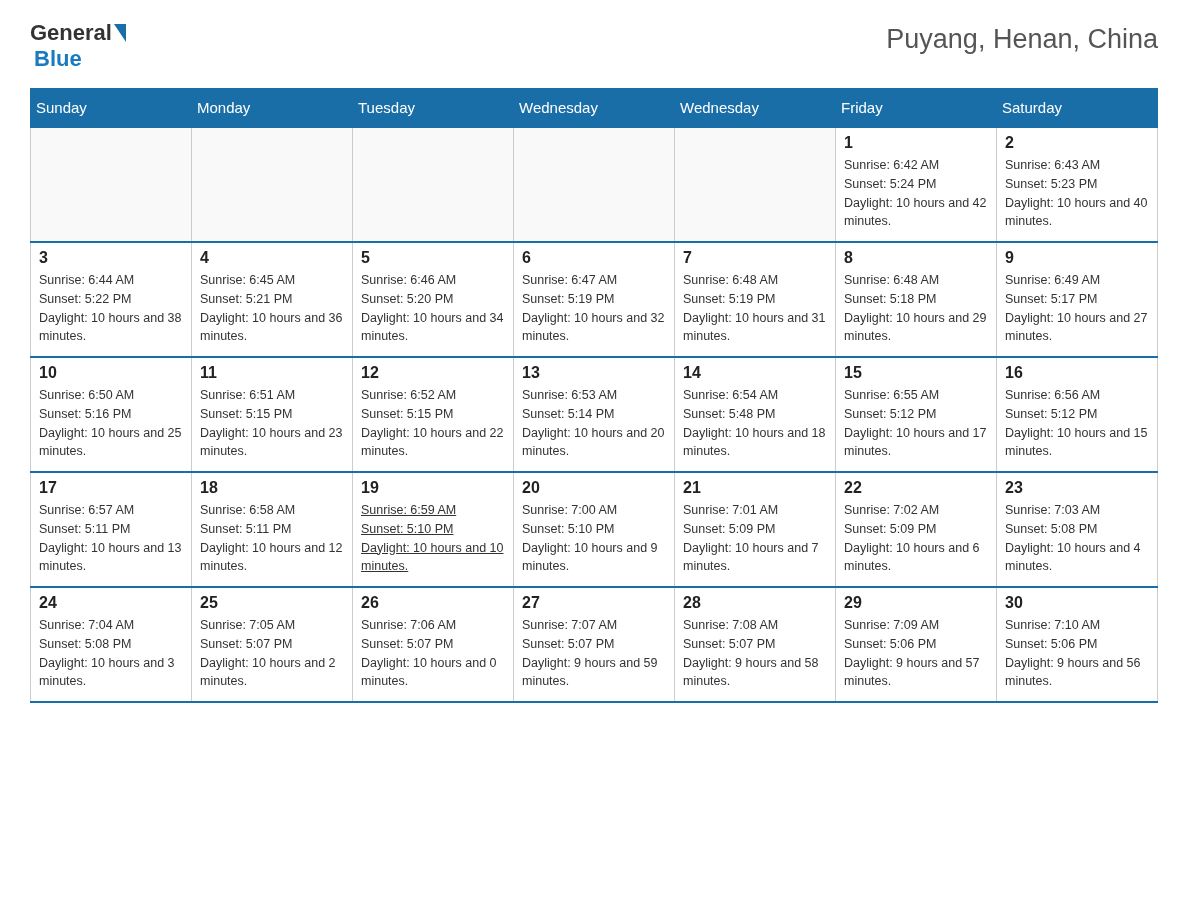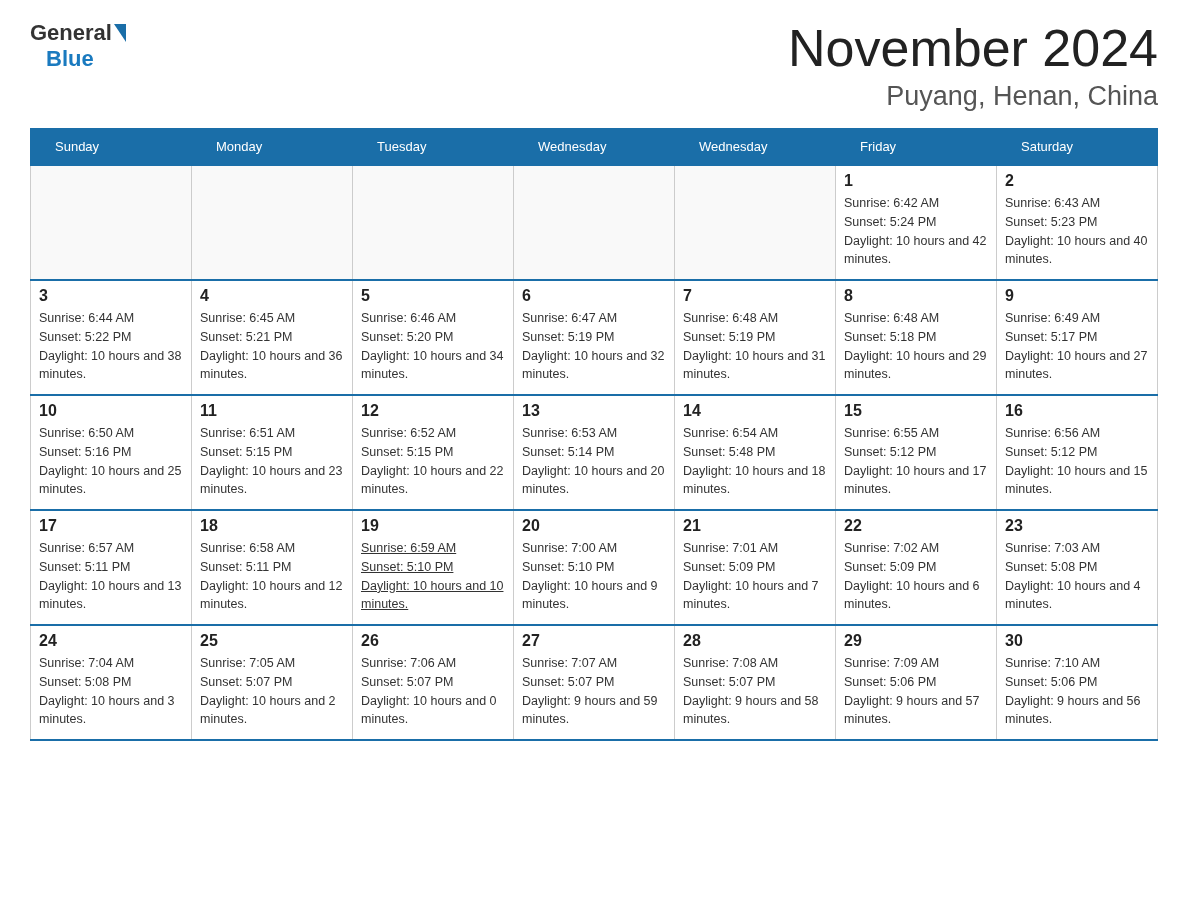--- a/index.html
+++ b/index.html
@@ -38,21 +38,21 @@
       border-left: 12px solid transparent;
       border-right: 0px solid transparent;
       border-top: 18px solid #1a6ea8;
       margin: 0 2px;
       display: inline-block;
     }
     .logo-bottom {
       color: #1a7abf;
       font-size: 22px;
       font-weight: bold;
-      margin-left: 16px;
+      margin-left: 4px;
     }
     .title-block {
       text-align: right;
     }
     .month-title {
       font-size: 52px;
       font-weight: normal;
       color: #222;
       line-height: 1.1;
     }
@@ -62,23 +62,23 @@
       margin-top: 4px;
     }
     .calendar {
       width: 100%;
       border-collapse: collapse;
       border: 1px solid #aaa;
     }
     .calendar th {
       background-color: #1a6ea8;
       color: #fff;
-      font-size: 13px;
+      font-size: 15px;
       font-weight: normal;
-      padding: 10px 24px;
+      padding: 10px 5px;
       text-align: left;
       border: 1px solid #1a6ea8;
     }
     .calendar td {
       vertical-align: top;
       padding: 6px 8px 10px 8px;
       border: 1px solid #ccc;
       width: 14.28%;
       font-size: 13px;
       color: #333;
@@ -109,21 +109,20 @@
 
 <div class="header">
   <div class="logo">
     <div class="logo-top">
       <span class="general">General</span>
       <span class="arrow"></span>
     </div>
     <div class="logo-bottom">Blue</div>
   </div>
   <div class="title-block">
-    <div class="month-title">November 2024</div>
     <div class="location">Puyang, Henan, China</div>
   </div>
 </div>
 
 <table class="calendar">
   <thead>
     <tr>
     <th>Sunday</th>
         <th>Monday</th>
         <th>Tuesday</th>

